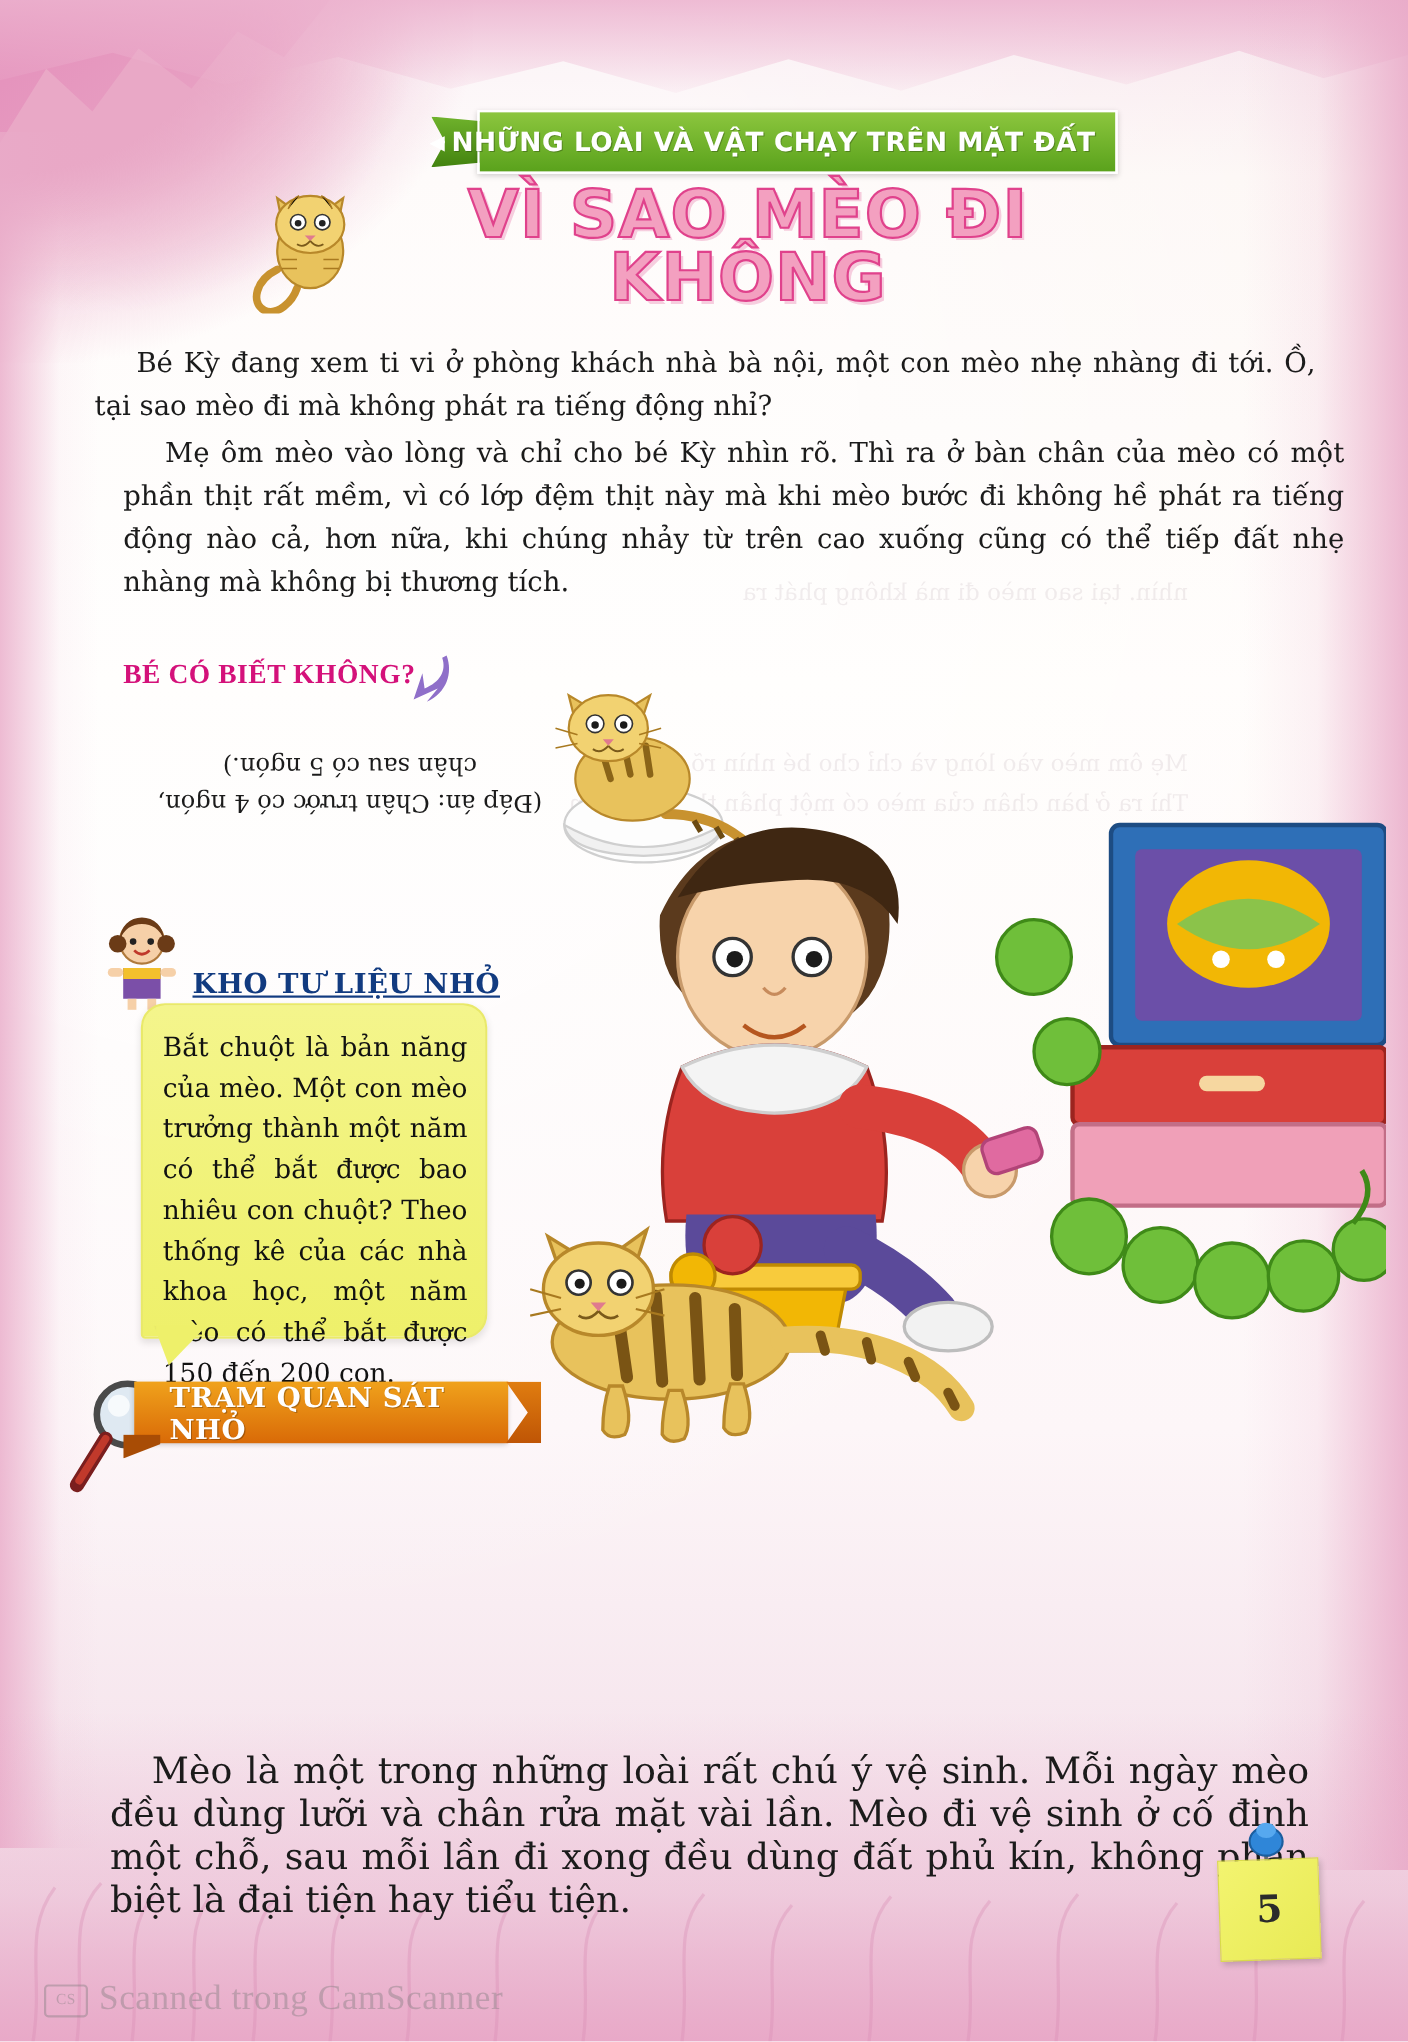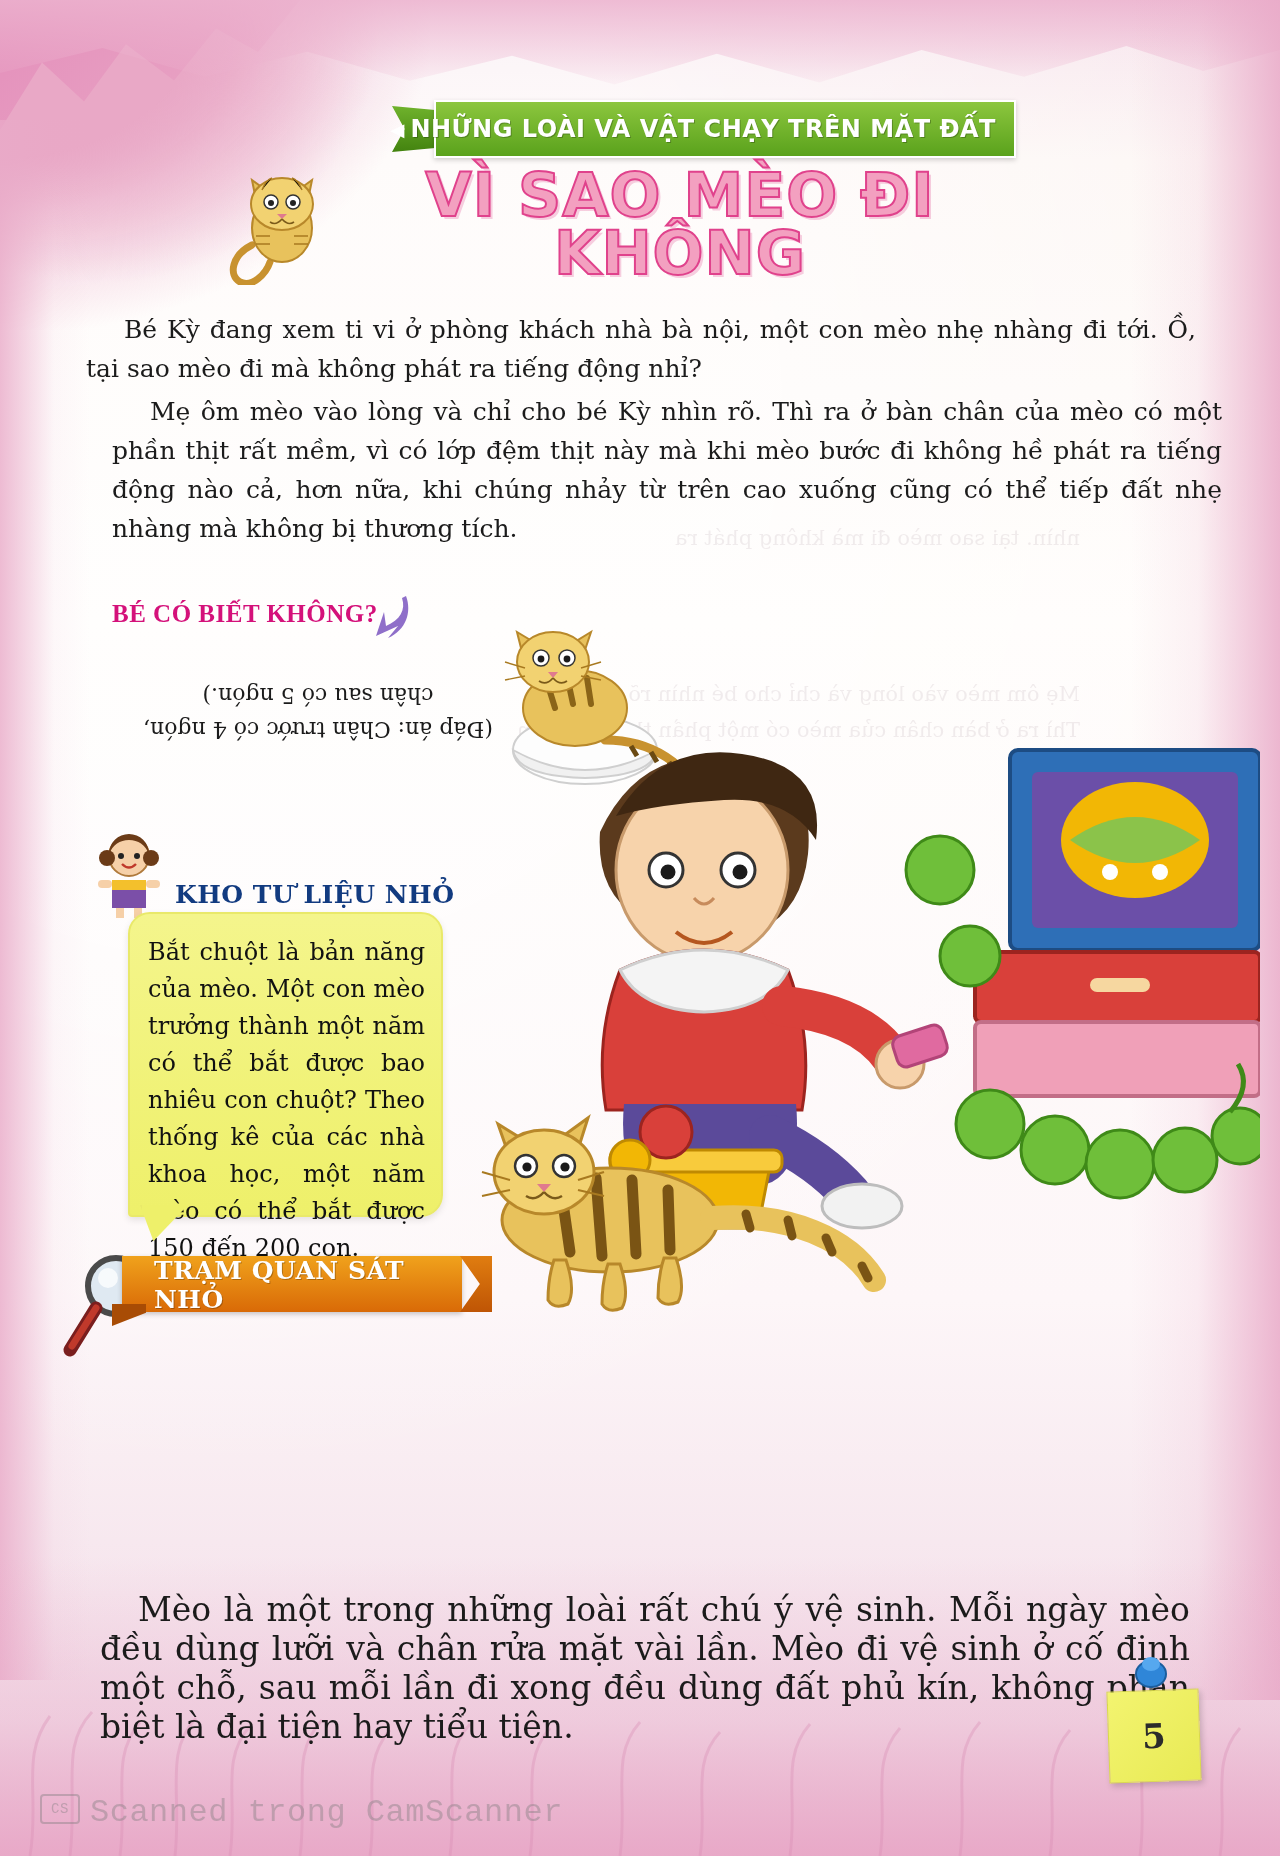--- a/index.html
+++ b/index.html
@@ -125,21 +125,21 @@
     transform:rotate(180deg);
     text-align:center;
   }
   .cat-basket { position:absolute; left:455px; top:590px; width:300px; height:220px; }
 
   
   .girl-icon { position:absolute; left:86px; top:830px; width:86px; height:90px; }
   .kho-head {
     position:absolute; left:175px; top:880px;
     font-family:"DejaVu Serif", serif; font-weight:bold; font-size:25px;
-    color:#123b80; letter-spacing:.5px;
+    color:#123b80; letter-spacing:.5px;text-decoration:underline;
   }
   .bubble {
     position:absolute; left:128px; top:912px; width:315px; height:305px;
     background:linear-gradient(to bottom,#f4f58c,#eef06a);
     border:2px solid #e9e96a;
     border-radius:22px 22px 22px 4px;
     box-shadow:0 3px 7px rgba(0,0,0,.10);
   }
   .bubble:after{
     content:""; position:absolute; left:10px; bottom:-26px; width:46px; height:34px;
@@ -187,23 +187,23 @@
     transform:rotate(-2deg);
   }
   .sticky span {
     font-family:"DejaVu Serif", serif; font-size:34px; color:#2b2b2b; font-weight:bold;
   }
   .pin { position:absolute; left:1128px; top:1652px; width:46px; height:56px; }
 
   
   .watermark {
     position:absolute; left:40px; bottom:22px; width:540px; height:40px;
-    font-family:Liberation Mono, monospace; font-size:32px; letter-spacing:.5px;
+    font-family:Liberation Serif, serif; font-size:32px; letter-spacing:.5px;
     color:rgba(120,120,120,.38);
-    display:flex; align-items:flex-start; gap:10px;
+    display:flex; align-items:flex-end; gap:10px;
   }
   .wm-badge {
     width:40px; height:30px; border:2px solid rgba(120,120,120,.38); border-radius:4px;
     font-size:14px; display:flex; align-items:center; justify-content:center;
   }
 
   
   .illus { position:absolute; left:470px; top:720px; width:790px; height:620px; }
 </style>
 </head>

